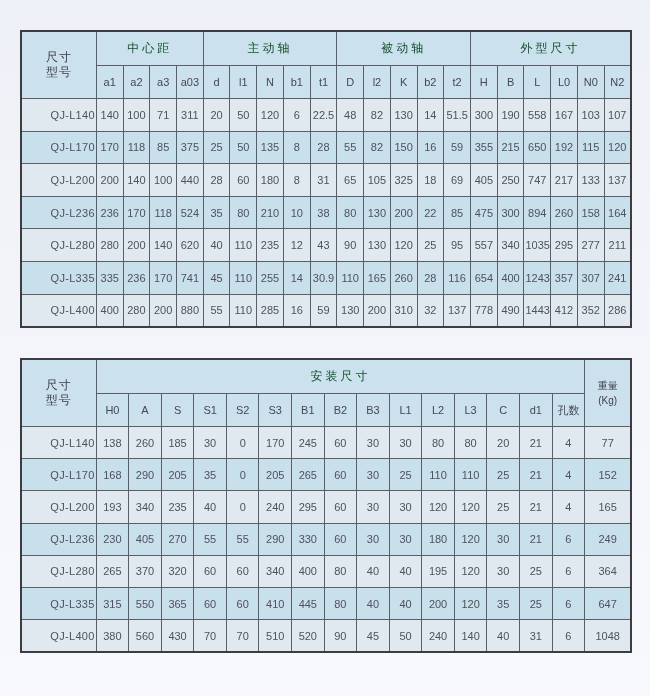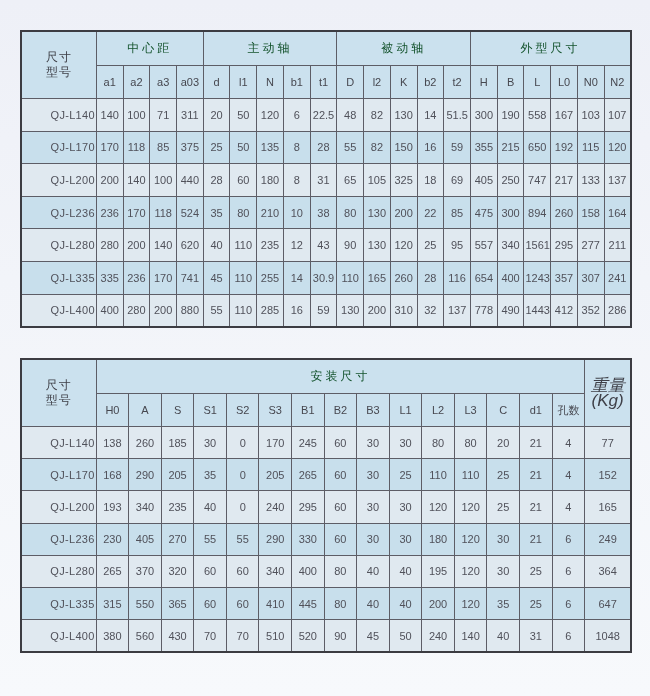--- a/index.html
+++ b/index.html
@@ -24,21 +24,21 @@
     text-align:center;vertical-align:middle;
     font-weight:normal;
     padding:0 1px;
     overflow:hidden;
   }
   
   table.spec thead th{background:#cbe1ee;}
   th.group{height:33px;font-size:12px;letter-spacing:3px;color:#14532d;}
   th.sub{height:32px;font-size:11px;color:#46474f;}
   th.corner{font-size:12px;line-height:15px;letter-spacing:1px;color:#3f4048;}
-  th.weight-head{font-size:17px;line-height:15px;color:#3f4048;font-style:italic;}
+  th.weight-head{font-size:10px;line-height:15px;color:#3f4048;}
   
   tbody td{height:31.6px;font-size:11px;color:#50515a;}
   .t2 tbody td{height:31.2px;}
   tbody td.model{font-size:11px;letter-spacing:.3px;text-align:right;}
   
   tbody tr:nth-child(odd) td{background:#e0e9f0;}
   tbody tr:nth-child(even) td{background:#c8dfec;}
 </style>
 </head>
 <body>
@@ -207,21 +207,21 @@
           <td>235</td>
           <td>12</td>
           <td>43</td>
           <td>90</td>
           <td>130</td>
           <td>120</td>
           <td>25</td>
           <td>95</td>
           <td>557</td>
           <td>340</td>
-          <td>1561</td>
+          <td>1035</td>
           <td>295</td>
           <td>277</td>
           <td>211</td>
         </tr>
         <tr>
           <td class="model">QJ-L335</td>
           <td>335</td>
           <td>236</td>
           <td>170</td>
           <td>741</td>

